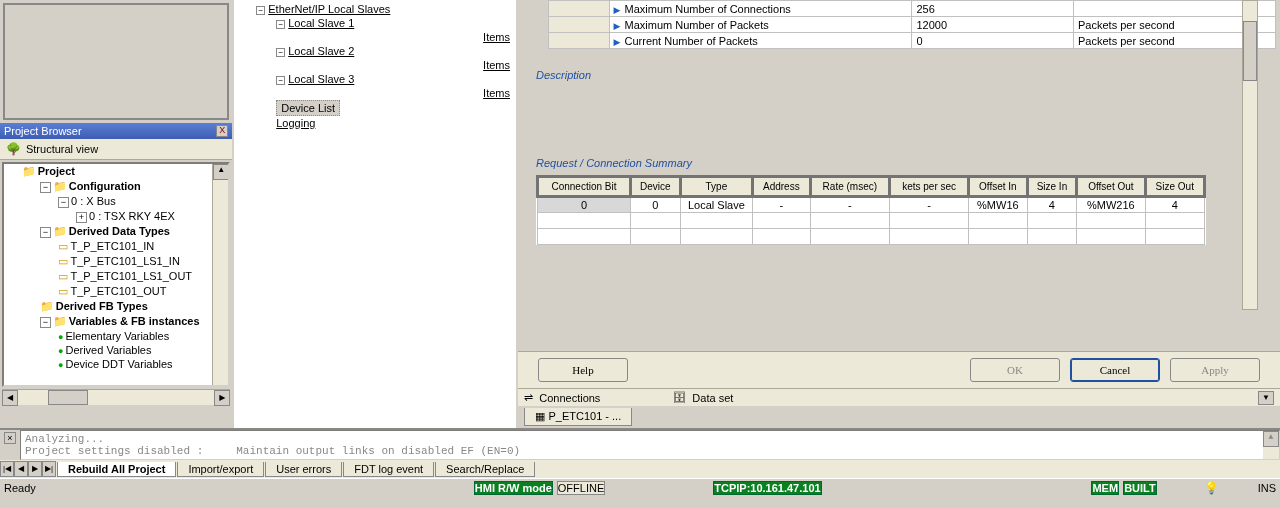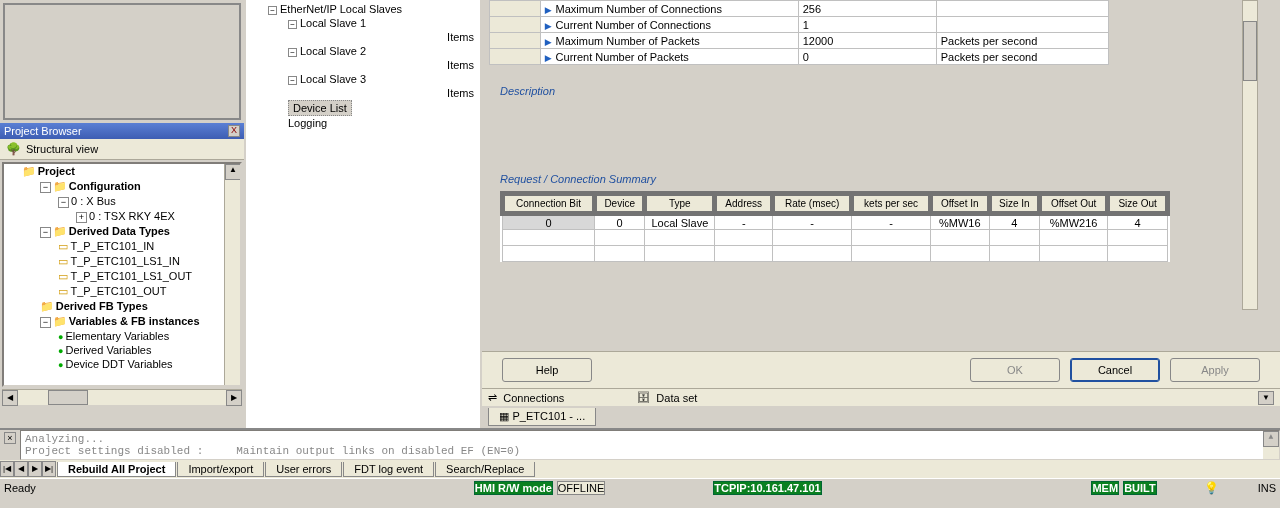--- a/index.html
+++ b/index.html
@@ -116,23 +116,24 @@
 }
 .folder-icon { color: #d4a017; margin-right: 2px; }
 .green-dot { color: #0a0; margin-right: 2px; font-size: 9px;}
 .bold { font-weight: bold; }
 .tree-node.indent1 { padding-left: 18px; }
 .tree-node.indent2 { padding-left: 36px; }
 .tree-node.indent3 { padding-left: 54px; }
 .tree-node.indent4 { padding-left: 72px; }
 
 .center-panel {
-  width: 234px;
+  width: 296px;
   background: #fff;
   margin: 0 2px;
+  text-decoration: underline;
 }
 .center-tree {
   padding: 2px;
 }
 .ct-node { padding: 1px 4px; white-space: nowrap; cursor: pointer;}
 .ct-node.i0 { padding-left: 20px;}
 .ct-node.i1 { padding-left: 40px;}
 .ct-node.i2 { padding-left: 60px; text-align: right;}
 .ct-node.sel { background: #d4d0c8; border: 1px dotted #888; display:inline-block; margin-left:40px; padding:1px 4px;}
 .ct-node .exp {
@@ -153,24 +154,24 @@
   display: flex;
   flex-direction: column;
 }
 .props-area {
   flex: 1;
   background: #d4d0c8;
   padding: 0 4px;
   position: relative;
 }
 .props-table {
-  width: 620px;
+  width: 728px;
   border-collapse: collapse;
   background: #fff;
-  margin-left: 3px;
+  margin-left: 26px;
 }
 .props-table tr { height: 16px; }
 .props-table td {
   border: 1px solid #c0c0c0;
   padding: 0 4px;
   font-size: 11px;
 }
 .props-table td:nth-child(1) { width: 60px; background:#ece9d8;}
 .props-table td:nth-child(2) { width: 300px;}
 .props-table td:nth-child(3) { width: 160px;}
@@ -184,21 +185,21 @@
   font-style: italic;
 }
 .summary-table {
   border-collapse: collapse;
   background: #fff;
   margin-left: 14px;
   width: 670px;
 }
 .summary-table th {
   background: #ece9d8;
-  border: 5px solid #737373;
+  border: 3px solid #737373;
   font-weight: normal;
   font-size: 10px;
   padding: 2px 3px;
   height: 20px;
 }
 .summary-table td {
   border: 1px solid #c0c0c0;
   text-align: center;
   font-size: 11px;
   height: 16px;
@@ -225,20 +226,21 @@
 }
 .button-bar .spacer { flex: 1; }
 .btn {
   min-width: 90px;
   height: 24px;
   background: #ece9d8;
   border: 1px solid #888;
   border-radius: 3px;
   font-size: 11px;
   cursor: pointer;
+  font-family: Liberation Serif, serif;
 }
 .btn.default { border: 1px solid #2050a0; box-shadow: 0 0 0 1px #2050a0 inset;}
 .btn.disabled { color: #888; }
 
 .status-row {
   display: flex;
   align-items: center;
   background: #ece9d8;
   border-top: 1px solid #aca899;
   height: 18px;
@@ -400,26 +402,20 @@
   </div>
 
   <div class="right-panel">
     <div class="props-area">
       <table class="props-table">
         <tbody>
             <tr>
               <td></td>
               <td><span class="play-icon">▶</span><span>Maximum Number of Connections</span></td>
               <td>256</td>
-              <td></td>
-            </tr>
-        <tr>
-              <td></td>
-              <td><span class="play-icon">▶</span><span>Current Number of Connections</span></td>
-              <td>1</td>
               <td></td>
             </tr>
         <tr>
               <td></td>
               <td><span class="play-icon">▶</span><span>Maximum Number of Packets</span></td>
               <td>12000</td>
               <td>Packets per second</td>
             </tr>
         <tr>
               <td></td>

